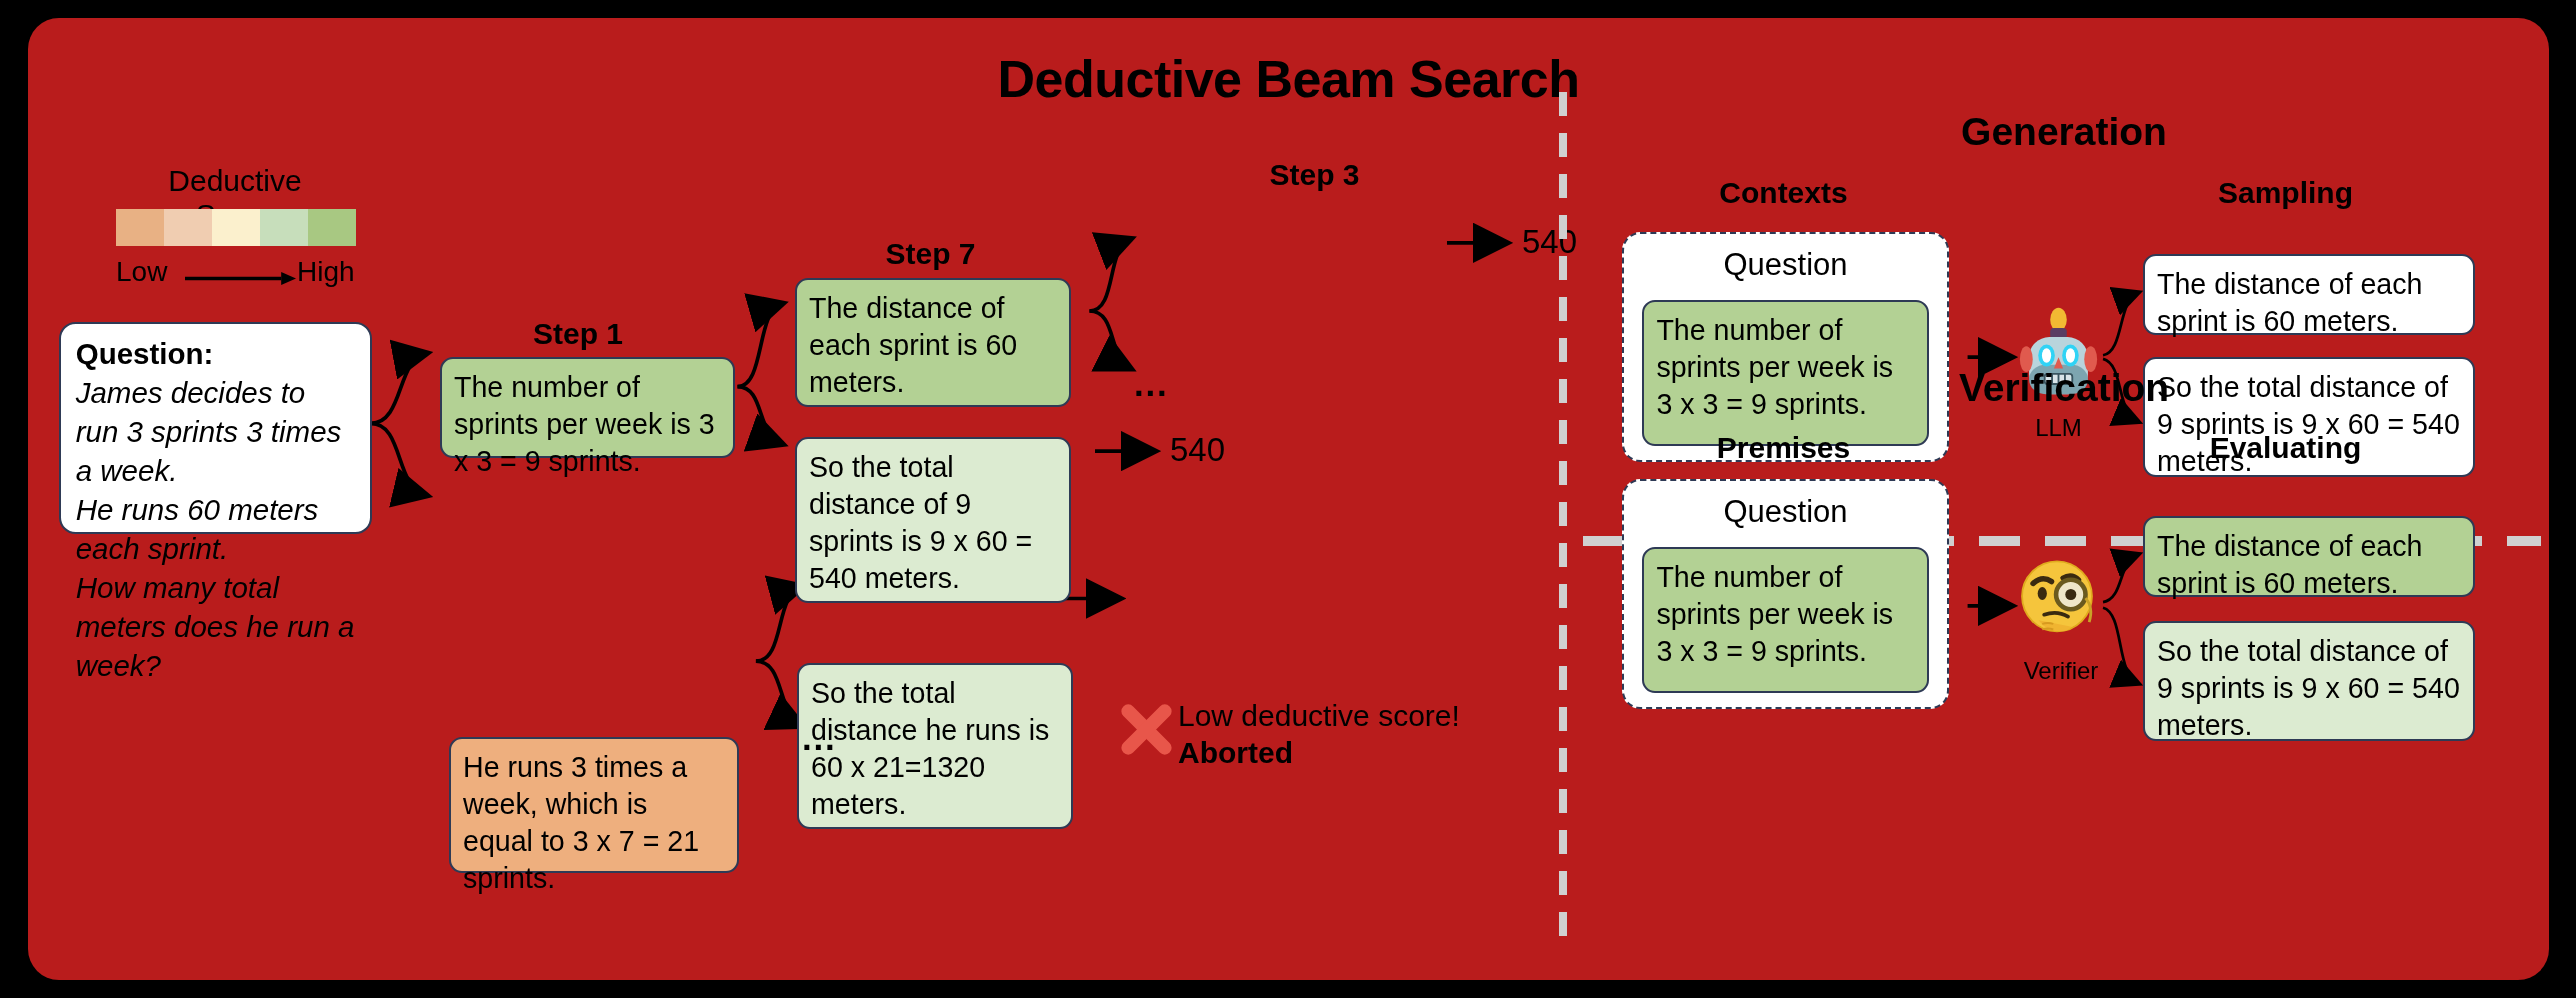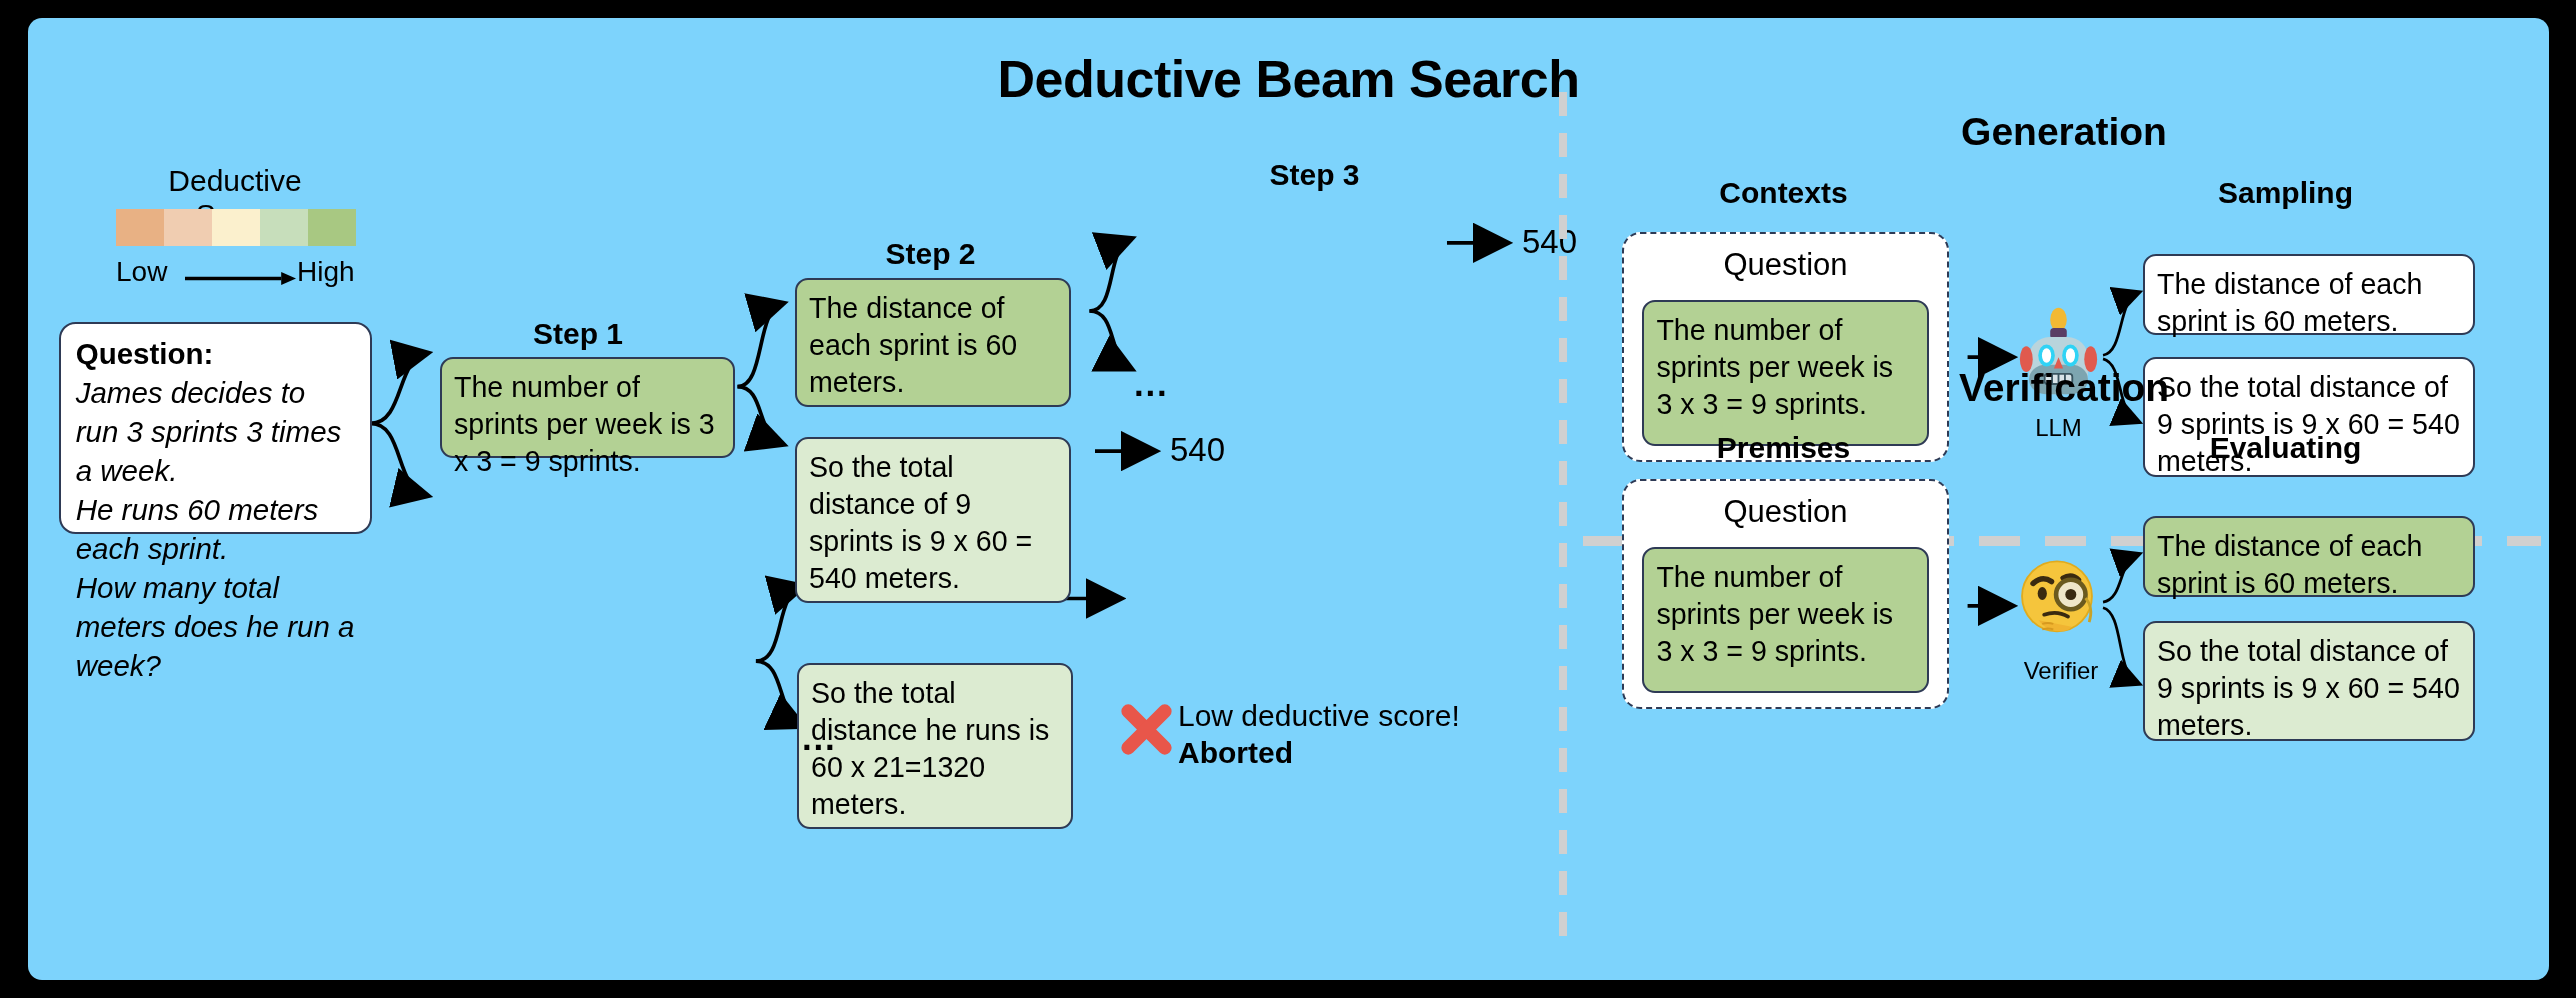--- a/index.html
+++ b/index.html
@@ -3,21 +3,21 @@
 <meta charset="utf-8">
 <style>
   html,body{margin:0;padding:0;background:#000;}
   body{width:2576px;height:999px;overflow:hidden;font-family:"Liberation Sans",sans-serif;}
 
   #canvas{
     position:absolute;left:0;top:0;width:2576px;height:999px;background:#000;
   }
   #card{
     position:absolute;left:28px;top:18.4px;width:2521px;height:962px;
-    background:#7dd3fc;border-radius:14px;box-sizing:border-box;
+    background:#b91c1c;border-radius:31px;box-sizing:border-box;
   }
 
   
   .title{
     position:absolute;left:0;top:31px;width:2521px;text-align:center;
     font-size:52px;font-weight:bold;color:#000;letter-spacing:-0.5px;
   }
 
   
   .legend-label{
@@ -144,22 +144,23 @@
     <div class="qbox" style="left:31px;top:304px;width:313px;height:212px;">
       <div style="font-weight:bold;">Question:</div>
       <div style="white-space:pre-line;font-style:italic;">James decides to run 3 sprints 3 times a week.
 He runs 60 meters each sprint.
 How many total meters does he run a week?</div>
     </div>
 
     <div class="steplabel" style="left:398px;top:299px;width:304px;">Step 1</div>
     <div class="box green-dark" style="left:412px;top:339px;width:295px;height:101px;">The number of sprints per week is 3 x 3 = 9 sprints.</div>
 
-
-    <div class="steplabel" style="left:755px;top:219px;width:295px;">Step 2</div>
+    <div class="box orange" style="left:421px;top:719px;width:290px;height:136px;">He runs 3 times a week, which is equal to 3 x 7 = 21 sprints.</div>
+
+    <div class="steplabel" style="left:755px;top:219px;width:295px;">Step 7</div>
     <div class="box green-dark" style="left:767px;top:260px;width:276px;height:129px;">The distance of each sprint is 60 meters.</div>
 
     <div class="box green-light" style="left:767px;top:419px;width:276px;height:166px;">So the total distance of 9 sprints is 9 x 60 = 540 meters.</div>
 
     <div class="box green-light" style="left:769px;top:645px;width:276px;height:166px;">So the total distance he runs is 60 x 21=1320 meters.</div>
 
     <div class="steplabel" style="left:1102px;top:140px;width:369px;">Step 3</div>
 
     <div class="valnum" style="left:1494px;top:205px;">540</div>
     <div class="valnum" style="left:1142px;top:413px;">540</div>

